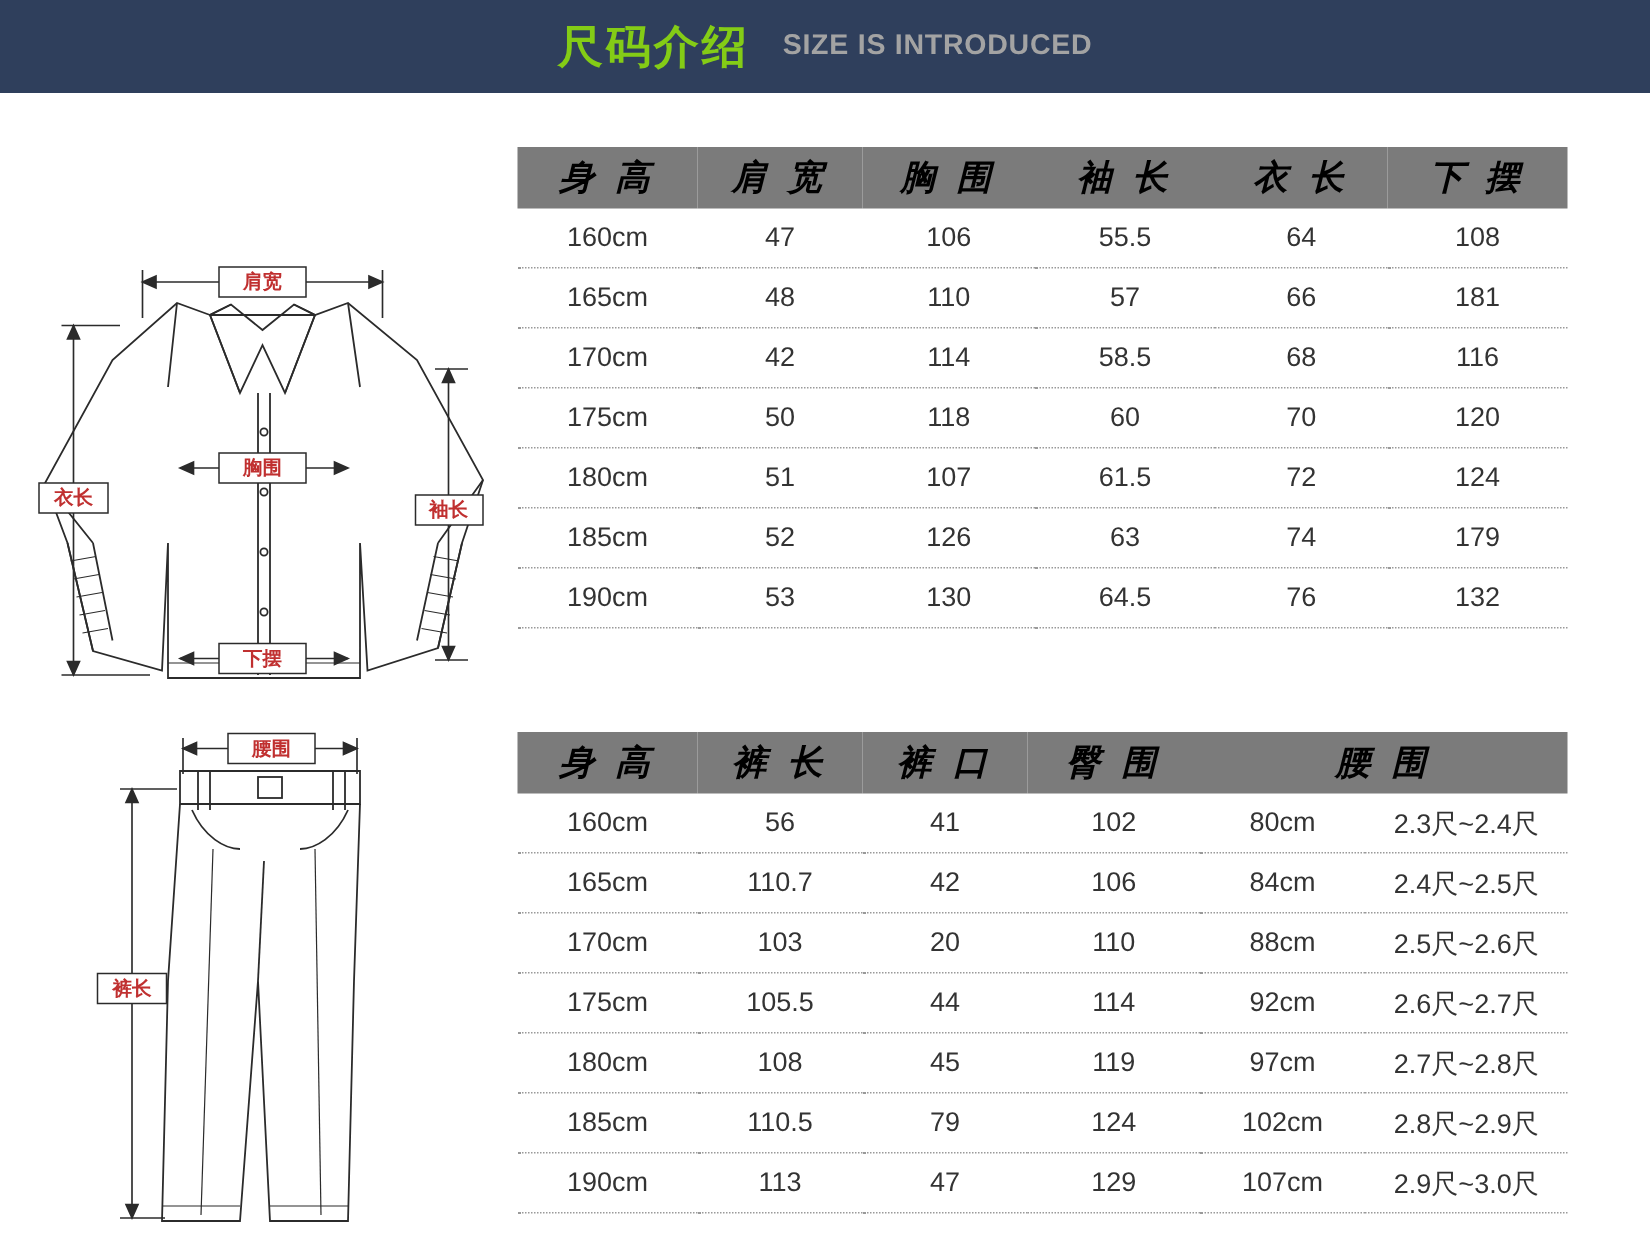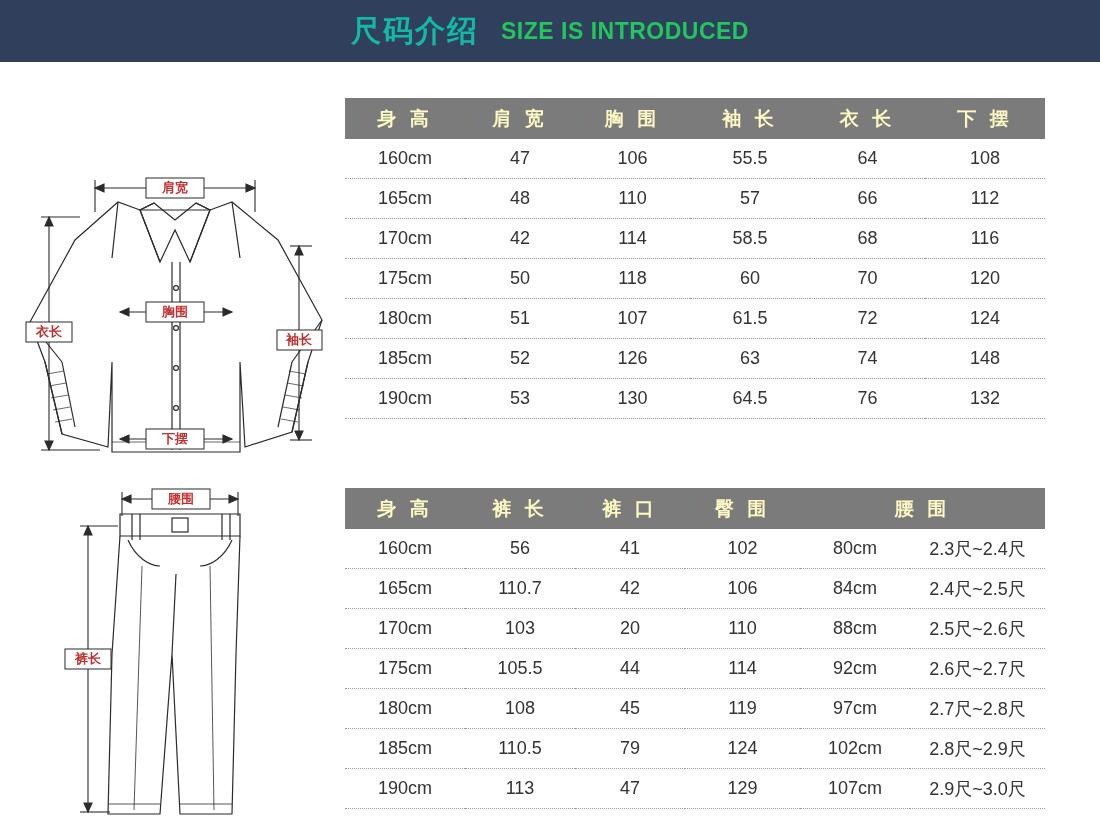--- a/index.html
+++ b/index.html
@@ -22,28 +22,28 @@
   
   .header {
     height: 62px;
     background: #2f3f5c;
     display: flex;
     align-items: center;
     justify-content: center;
     gap: 22px;
   }
   .header .cn {
-    color: #14b8a6;
+    color: #84cc16;
     font-size: 30px;
     font-weight: bold;
     letter-spacing: 2px;
   }
   .header .en {
-    color: #22c55e;
-    font-size: 23px;
+    color: #a3a3a3;
+    font-size: 19px;
     font-weight: bold;
     letter-spacing: 0.5px;
   }
   
   .section {
     display: flex;
     align-items: flex-start;
   }
   .sec-top { height: 392px; }
   .sec-bottom { height: 383px; }
@@ -61,28 +61,29 @@
   .sec-bottom .table-col { padding-top: 34px; }
 
   
   table.size-table {
     border-collapse: collapse;
     width: 700px;
     table-layout: fixed;
   }
   table.size-table thead th {
     background: #7b7b7b;
-    color: #fef9c3;
-    font-size: 19px;
+    color: #000000;
+    font-size: 23px;
     font-weight: bold;
     letter-spacing: 4px;
     height: 39px;
     text-align: center;
     vertical-align: middle;
     border: none;
+    font-style: italic;
   }
   table.size-table tbody td {
     font-size: 18px;
     color: #333333;
     text-align: center;
     height: 37px;
     vertical-align: middle;
     border-bottom: 1px dotted #9a9a9a;
   }
   table.size-table tbody tr:last-child td {
@@ -224,21 +225,21 @@
             <td>55.5</td>
             <td>64</td>
             <td>108</td>
           </tr>
           <tr>
             <td>165cm</td>
             <td>48</td>
             <td>110</td>
             <td>57</td>
             <td>66</td>
-            <td>112</td>
+            <td>181</td>
           </tr>
           <tr>
             <td>170cm</td>
             <td>42</td>
             <td>114</td>
             <td>58.5</td>
             <td>68</td>
             <td>116</td>
           </tr>
           <tr>
@@ -256,21 +257,21 @@
             <td>61.5</td>
             <td>72</td>
             <td>124</td>
           </tr>
           <tr>
             <td>185cm</td>
             <td>52</td>
             <td>126</td>
             <td>63</td>
             <td>74</td>
-            <td>148</td>
+            <td>179</td>
           </tr>
           <tr>
             <td>190cm</td>
             <td>53</td>
             <td>130</td>
             <td>64.5</td>
             <td>76</td>
             <td>132</td>
           </tr>
         </tbody>

